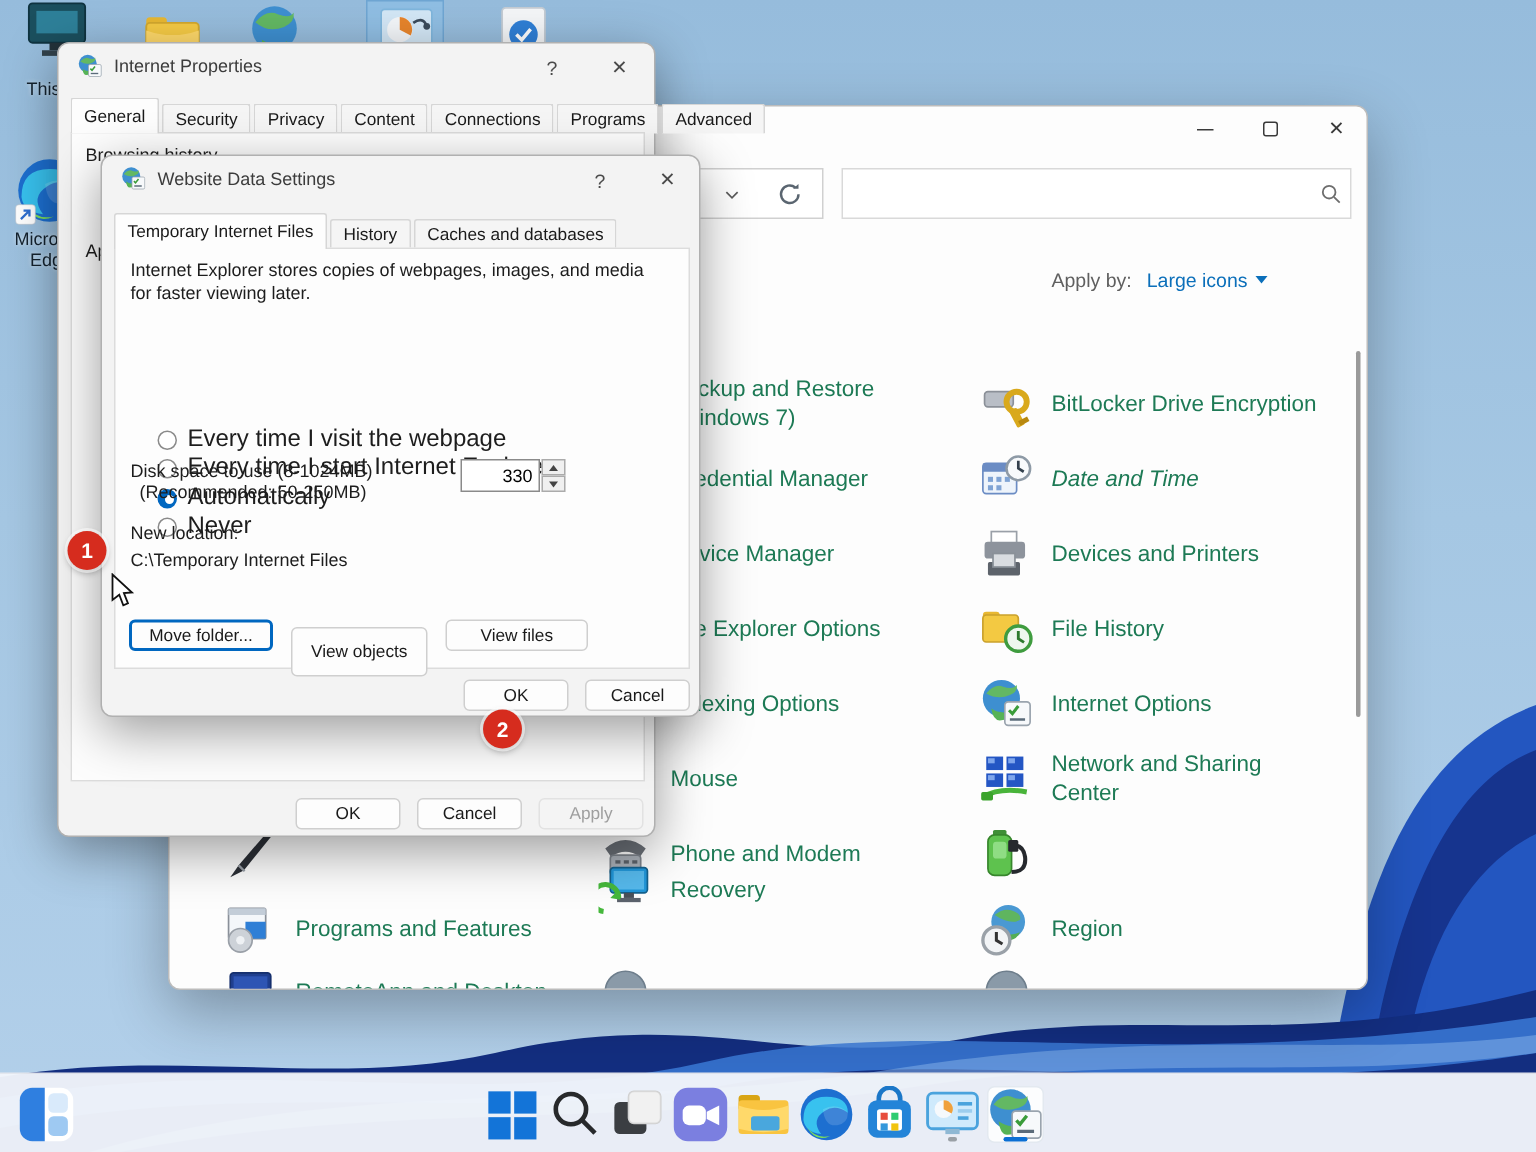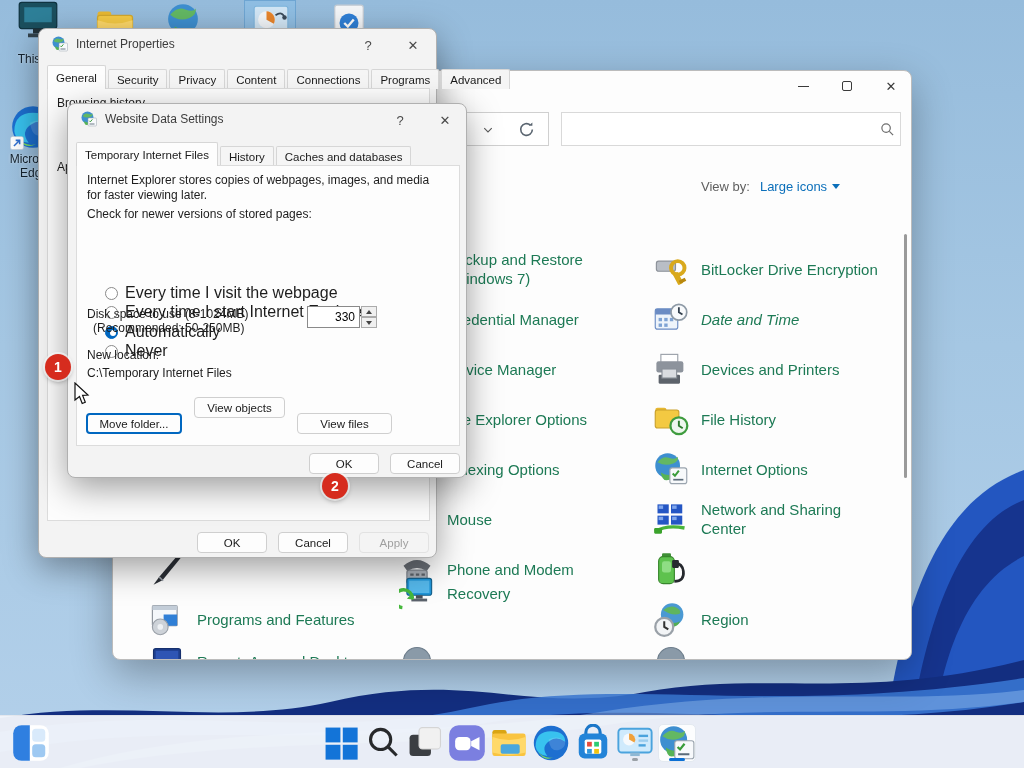--- a/index.html
+++ b/index.html
@@ -167,21 +167,21 @@
       <input value="" style="">
       <span class="abs" style="left: 318px; top: 9px; display: inline-block; width: 15px; height: 15px;">
           <svg viewBox="0 0 32 32" width="100%" height="100%">
             <circle cx="13" cy="13" r="9" fill="none" stroke="#6e6e6e" stroke-width="2.6"></circle>
             <path d="M20 20 l8 8" stroke="#6e6e6e" stroke-width="2.6"></path>
           </svg>
         </span>
     </div>
 
     <div class="viewby">
-      <span>View by:</span>
+      <span>Apply by:</span>
       <span class="val">
         <span>Large icons</span>
         <span class="tri-down"></span>
       </span>
     </div>
 
     <div id="cpItems">
         <div class="cp-item" style="left: 286px; top: 179px;">
           <span class="ic" style="display: inline-block; width: 100%; height: 100%;">
             <svg viewBox="0 0 32 32" width="100%" height="100%">
@@ -471,21 +471,20 @@
     </div>
     <div class="dlg-btn" style="left:317px">?</div>
     <div class="dlg-btn" style="left:362px">✕</div>
     <div class="tabstrip" style="left:8px;top:37px;height:25px" id="wdsTabs">
         <div class="tab active">Temporary Internet Files</div>
         <div class="tab">History</div>
         <div class="tab">Caches and databases</div>
       </div>
     <div class="tabpanel" style="left:8px;top:61px;width:384px;height:281px">
       <div class="txt" style="left:10px;top:7px;width:352px">Internet Explorer stores copies of webpages, images, and media for faster viewing later.</div>
-      <div class="txt" style="left:10px;top:41px">Check for newer versions of stored pages:</div>
       <div id="wdsRadios">
           <div class="radio-row" style="top: 119px; left: 28px;">
             <span class="radio"></span>
             <span class="radio-lbl">Every time I visit the webpage</span>
           </div>
           <div class="radio-row" style="top: 138px; left: 28px;">
             <span class="radio"></span>
             <span class="radio-lbl">Every time I start Internet Explorer</span>
           </div>
           <div class="radio-row" style="top: 158px; left: 28px;">
@@ -504,21 +503,21 @@
         <div class="spin-b">
             <span class="tri-u"></span>
           </div>
         <div class="spin-b">
             <span class="tri-d"></span>
           </div>
       </div>
       <div class="txt" style="left:10px;top:182px">New location:</div>
       <div class="txt" style="left:10px;top:200px">C:\Temporary Internet Files</div>
       <div class="btn focus" style="left:9px;top:247px;width:96px;height:21px">Move folder...</div>
-      <div class="btn" style="left:117px;top:231px;width:91px;height:21px">View objects</div>
+      <div class="btn" style="left:117px;top:252px;width:91px;height:33px">View objects</div>
       <div class="btn" style="left:220px;top:247px;width:95px;height:21px">View files</div>
     </div>
     <div class="btn" style="left:241px;top:349px;width:70px;height:21px">OK</div>
     <div class="btn" style="left:322px;top:349px;width:70px;height:21px">Cancel</div>
   </div>
 
   <div class="red-circle" style="left:45px;top:354px">1</div>
   <div class="red-circle" style="left:322px;top:473px">2</div>
 
   <svg class="abs" style="left:73px;top:382px;z-index:65" width="18" height="24" viewBox="0 0 18 24">

